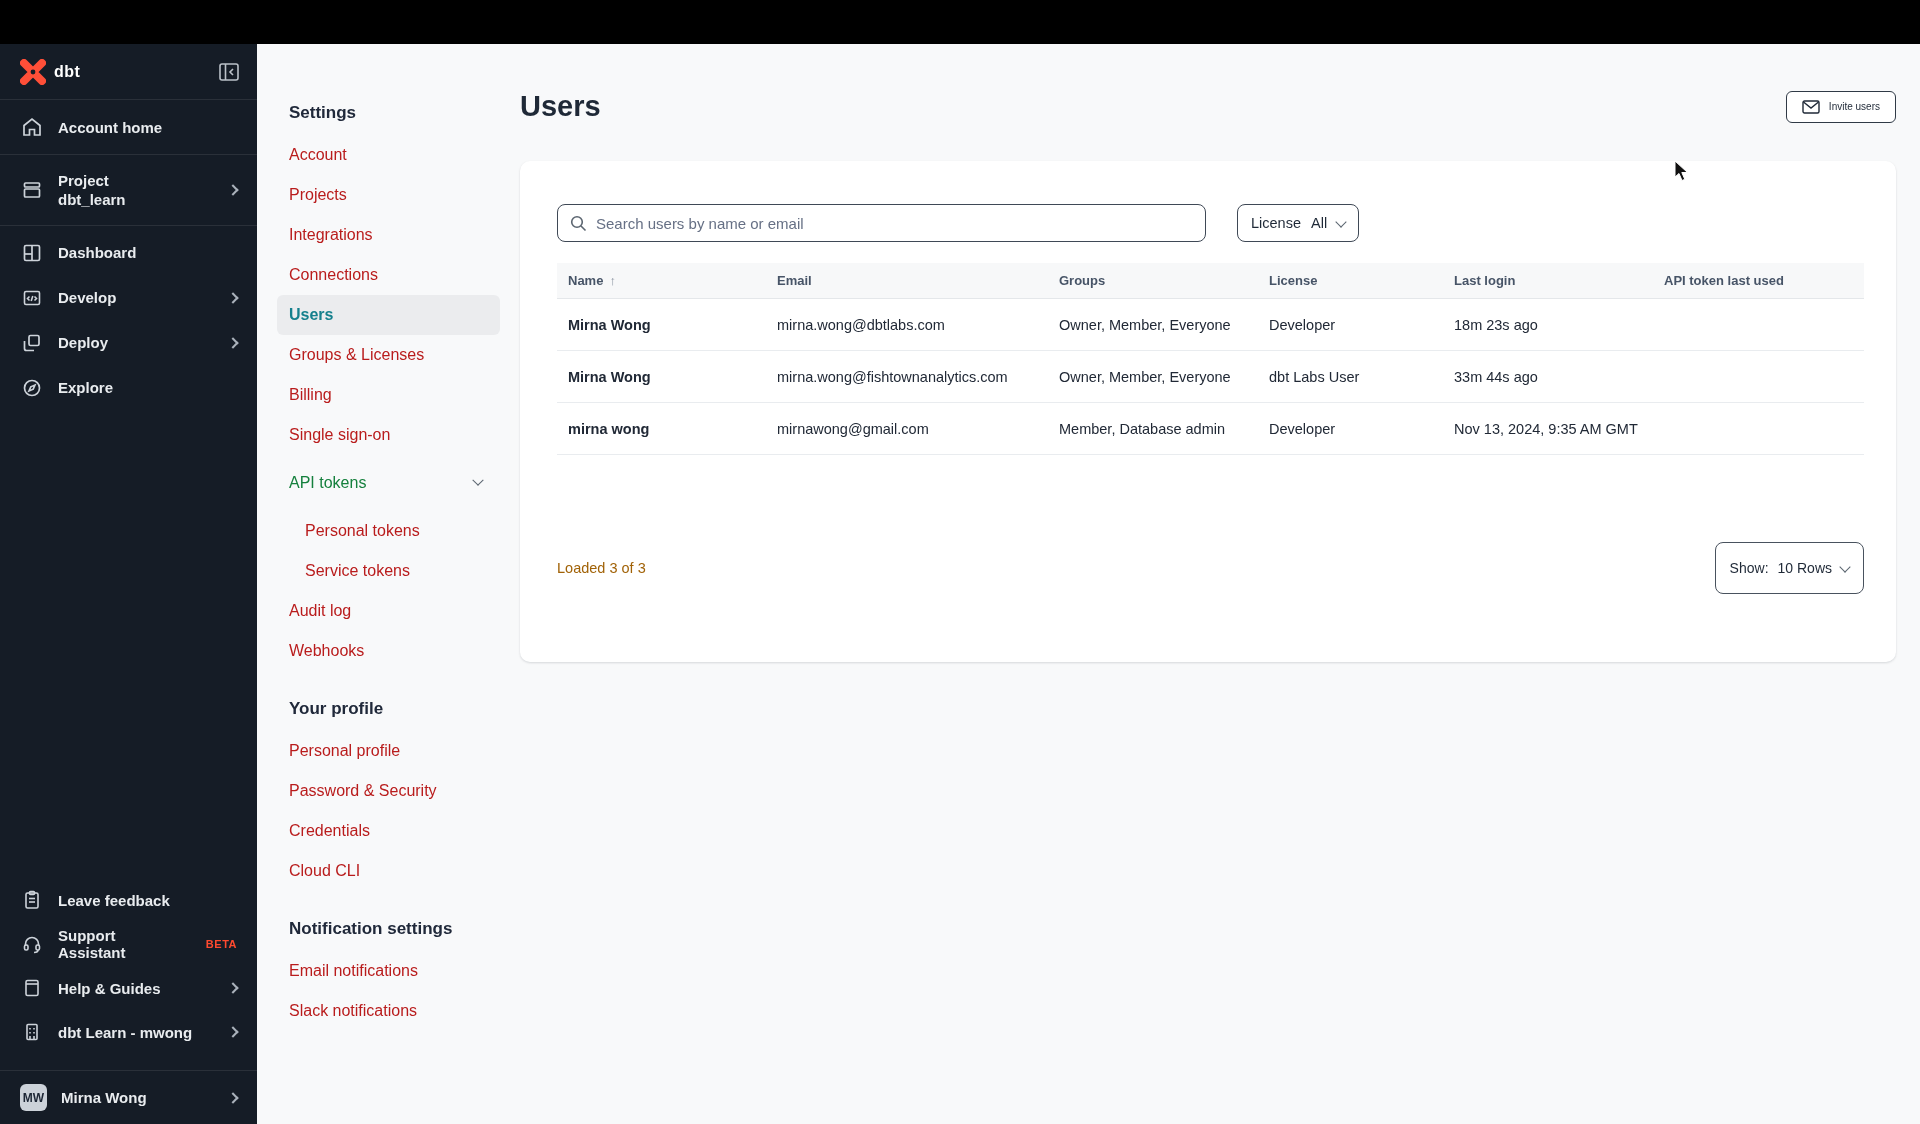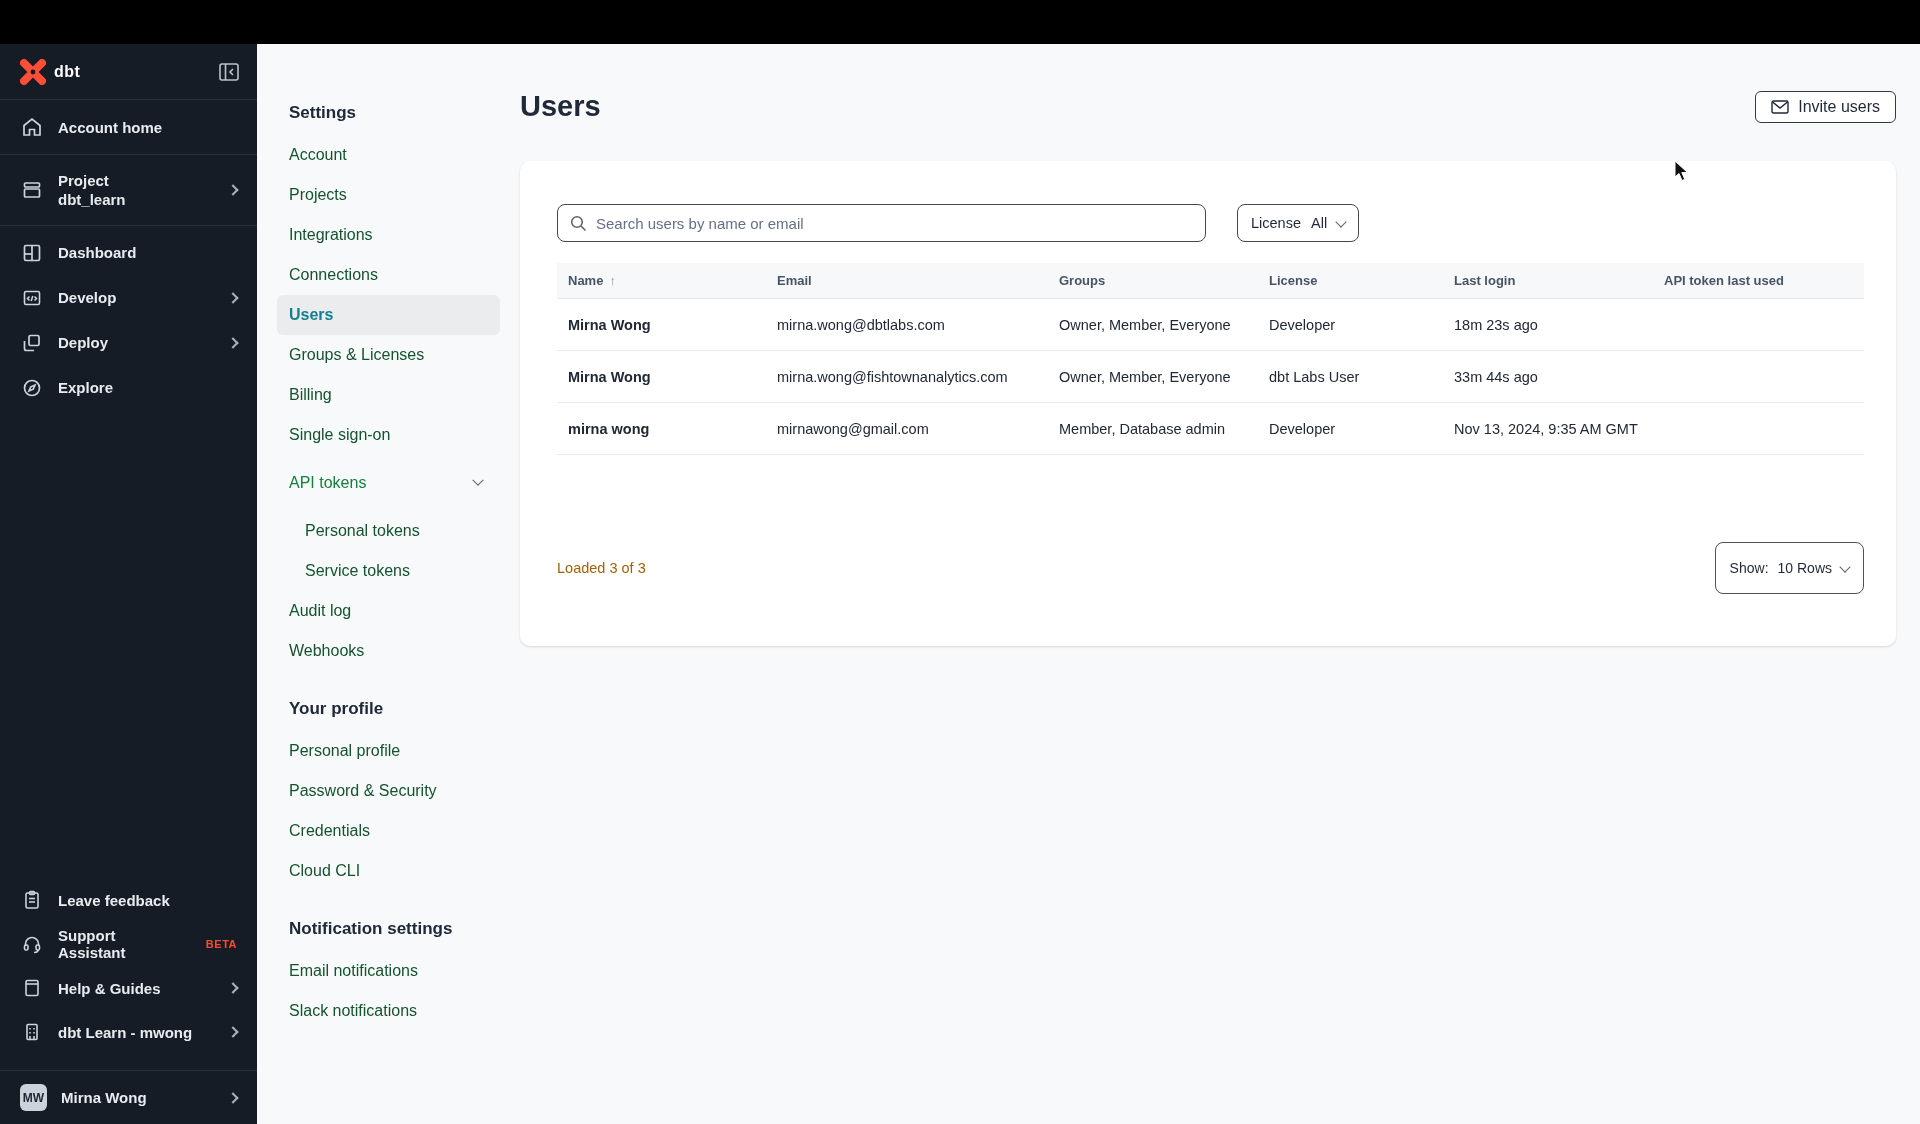--- a/index.html
+++ b/index.html
@@ -25,33 +25,33 @@
   .chev-right { margin-left:auto; width:8px; height:8px; border-right:2px solid #aab2bb; border-bottom:2px solid #aab2bb; transform:rotate(-45deg); flex-shrink:0; }
   .spacer { flex:1; }
   .beta { color:#ff4a2f; font-size:11px; font-weight:bold; letter-spacing:.5px; margin-left:6px; }
   .user-row { height:54px; display:flex; align-items:center; gap:14px; padding:0 20px; border-top:1px solid rgba(255,255,255,.09); font-size:15px; font-weight:bold; cursor:pointer; }
   .avatar { width:27px; height:27px; border-radius:6px; background:#ccd2d9; color:#1d2635; font-size:12px; font-weight:bold; display:flex; align-items:center; justify-content:center; }
 
   
   .settings-nav { width:263px; flex-shrink:0; padding:57px 20px 0 20px; }
   .sn-h { font-size:17px; font-weight:bold; color:#20293a; line-height:24px; margin-bottom:10px; padding-left:12px; }
   .sn-h.gap { margin-top:26px; }
-  .sn-item { font-size:16px; color:#14532d; line-height:40px; padding-left:12px; border-radius:6px; cursor:pointer; display:flex; align-items:center; }
+  .sn-item { font-size:16px; color:#b91c1c; line-height:40px; padding-left:12px; border-radius:6px; cursor:pointer; display:flex; align-items:center; }
   .sn-item.sub { padding-left:28px; }
   .sn-item.gap8 { margin-top:8px; }
   .sn-item.active { background:#ebecee; color:#15808d; font-weight:bold; }
   .sn-item.muted { color:#15803d;justify-content:flex-end; }
   .chev-down { width:8px; height:8px; border-right:1.6px solid #5b6570; border-bottom:1.6px solid #5b6570; transform:rotate(45deg) translate(-2px,-2px); margin-left:auto; margin-right:18px; }
 
   
   .main { flex:1; padding:0 24px 0 0; }
   .title-row { margin-top:46px; display:flex; align-items:center; justify-content:space-between; }
   .page-title { font-size:29px; font-weight:bold; color:#1f2937; }
-  .invite-btn { height:32px; background:#fff; border:1px solid #303a46; border-radius:6px; display:flex; align-items:center; gap:9px; padding:0 15px; font-size:16px; color:#1f2937; cursor:pointer; font-weight:normal; }
-  .card { margin-top:38px; background:#fff; border-radius:10px; box-shadow:0 1px 2px rgba(16,24,40,.07), 0 1px 3px rgba(16,24,40,.08); padding:43px 32px 52px 37px; }
+  .invite-btn { height:32px; background:#fff; border:1px solid #303a46; border-radius:6px; display:flex; align-items:center; gap:9px; padding:0 15px; font-size:10px; color:#1f2937; cursor:pointer; font-weight:normal; }
+  .card { margin-top:38px; background:#fff; border-radius:10px; box-shadow:0 1px 2px rgba(16,24,40,.07), 0 1px 3px rgba(16,24,40,.08); padding:43px 32px 68px 37px; }
   .toolbar { display:flex; align-items:center; }
   .search-box { width:649px; height:38px; border:1px solid #3f4956; border-radius:8px; background:#fff; display:flex; align-items:center; padding:0 12px; gap:9px; }
   .search-box input { border:none; outline:none; flex:1; font-size:15px; font-family:"Liberation Sans",sans-serif; color:#212936; background:transparent; }
   .search-box input::placeholder { color:#667085; }
   .license-btn { margin-left:31px; height:38px; border:1px solid #3f4956; border-radius:8px; background:#fff; display:flex; align-items:center; gap:10px; padding:0 13px; font-size:14.5px; color:#1f2937; cursor:pointer; }
   .license-btn .chev-down, .show-btn .chev-down { margin:0 0 2px 0; transform:rotate(45deg); }
 
   .table { margin-top:21px; }
   .t-head { display:grid; grid-template-columns:209px 282px 210px 185px 210px 1fr; background:#f7f8f9; height:36px; align-items:center; border-bottom:1px solid #e4e7ea; }
   .t-head > div { padding-left:11px; font-size:13px; font-weight:bold; color:#475467; }

